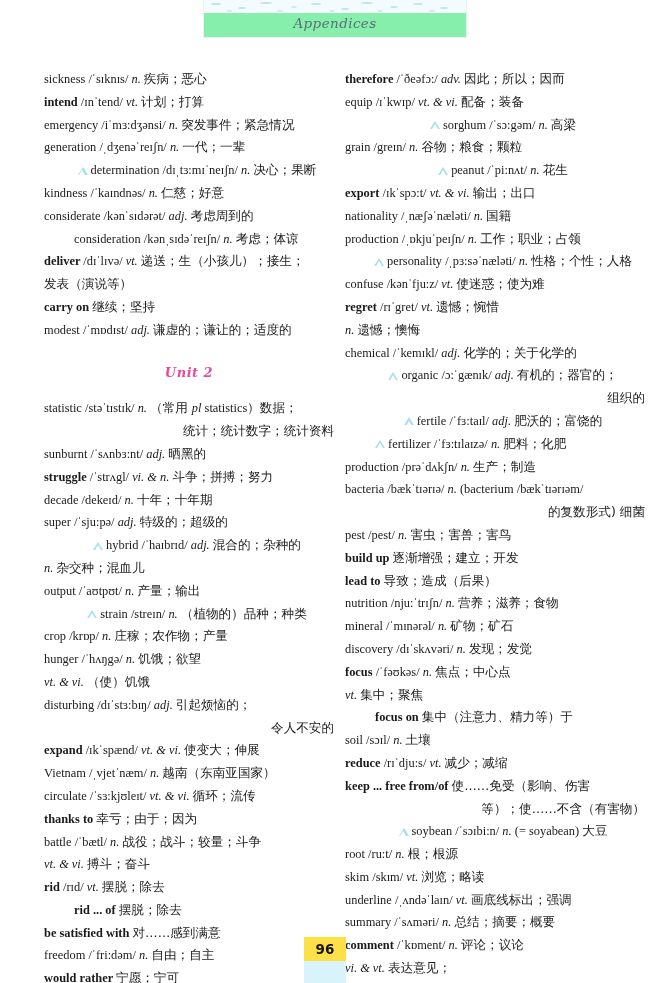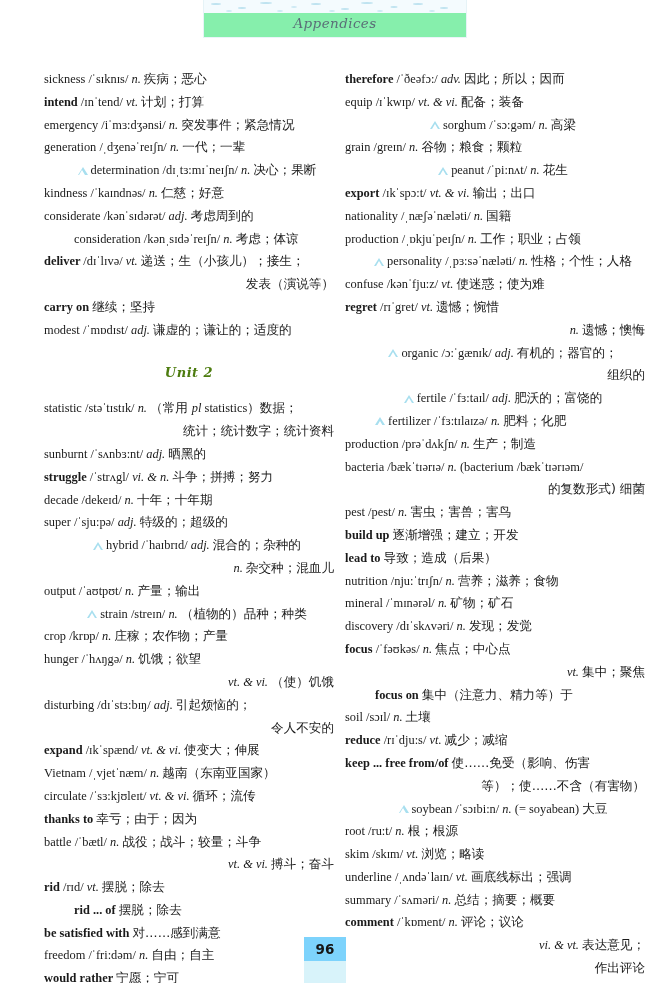--- a/index.html
+++ b/index.html
@@ -67,21 +67,21 @@
 
   .entry {
     font-size: 12.4px;
     line-height: 22.8px;
     white-space: nowrap;
     position: relative;
   }
 
   
   .al-left   { text-align: left; }
-  .al-center { text-align: right; }
+  .al-center { text-align: left; }
   .al-right  { text-align: right; }
 
   .indent-1 { padding-left: 16px; text-align: center; }
   .indent-2 { padding-left: 30px; }
 
   
   .w        { font-weight: normal; }
   .w.bold   { font-weight: bold; }
   .ph       { font-style: normal; }
   .pos      { font-style: italic; }
@@ -123,21 +123,21 @@
     z-index: 2;
   }
 
   
   .unit-heading {
     text-align: center;
     font-family: "DejaVu Serif", "Liberation Serif", serif;
     font-style: italic;
     font-weight: bold;
     font-size: 13px;
-    color: #4d7c0f;
+    color: #ec4899;
     letter-spacing: 0.5px;
     line-height: 22.8px;
   }
   .spacer-sm { height: 13px; }
   .spacer-md { height: 20px; }
 
   
   .footer {
     position: absolute;
     left: 304px;
@@ -147,21 +147,21 @@
     background: #d8f3fa;
   }
   .footer-num {
     position: absolute;
     left: 0;
     top: 0;
     width: 42px;
     height: 24px;
     line-height: 24px;
     text-align: center;
-    background: #7dd3fc;
+    background: #fde047;
     font-family: "DejaVu Sans", "Liberation Sans", sans-serif;
     font-weight: bold;
     font-size: 13.5px;
     color: #161616;
   }
 </style>
 </head>
 <body>
 
 <div class="header-banner">
@@ -240,20 +240,21 @@
       <div class="entry al-left indent-1"><span class="tri"></span><span class="w">sorghum </span><span class="ph">/ˈsɔ:gəm/ </span><span class="pos">n. </span><span class="cn">高梁</span></div>
       <div class="entry al-left"><span class="w">grain </span><span class="ph">/greɪn/ </span><span class="pos">n. </span><span class="cn">谷物；粮食；颗粒</span></div>
       <div class="entry al-left indent-1"><span class="tri"></span><span class="w">peanut </span><span class="ph">/ˈpi:nʌt/ </span><span class="pos">n. </span><span class="cn">花生</span></div>
       <div class="entry al-left"><span class="w bold">export </span><span class="ph">/ɪkˈspɔ:t/ </span><span class="pos">vt. &amp; vi. </span><span class="cn">输出；出口</span></div>
       <div class="entry al-left"><span class="w">nationality </span><span class="ph">/ˌnæʃəˈnæləti/ </span><span class="pos">n. </span><span class="cn">国籍</span></div>
       <div class="entry al-left"><span class="w">production </span><span class="ph">/ˌɒkjuˈpeɪʃn/ </span><span class="pos">n. </span><span class="cn">工作；职业；占领</span></div>
       <div class="entry al-left indent-1"><span class="tri"></span><span class="w">personality </span><span class="ph">/ˌpɜ:səˈnæləti/ </span><span class="pos">n. </span><span class="cn">性格；个性；人格</span></div>
       <div class="entry al-left"><span class="w">confuse </span><span class="ph">/kənˈfju:z/ </span><span class="pos">vt. </span><span class="cn">使迷惑；使为难</span></div>
       <div class="entry al-left"><span class="w bold">regret </span><span class="ph">/rɪˈgret/ </span><span class="pos">vt. </span><span class="cn">遗憾；惋惜</span></div>
       <div class="entry al-center"><span class="pos">n. </span><span class="cn">遗憾；懊悔</span></div>
+      <div class="entry al-left"><span class="w">chemical </span><span class="ph">/ˈkemɪkl/ </span><span class="pos">adj. </span><span class="cn">化学的；关于化学的</span></div>
       <div class="entry al-left indent-1"><span class="tri"></span><span class="w">organic </span><span class="ph">/ɔ:ˈgænɪk/ </span><span class="pos">adj. </span><span class="cn">有机的；器官的；</span></div>
       <div class="entry al-right"><span class="cn">组织的</span></div>
       <div class="entry al-left indent-1"><span class="tri"></span><span class="w">fertile </span><span class="ph">/ˈfɜ:taɪl/ </span><span class="pos">adj. </span><span class="cn">肥沃的；富饶的</span></div>
       <div class="entry al-left indent-2"><span class="tri"></span><span class="w">fertilizer </span><span class="ph">/ˈfɜ:tɪlaɪzə/ </span><span class="pos">n. </span><span class="cn">肥料；化肥</span></div>
       <div class="entry al-left"><span class="w">production </span><span class="ph">/prəˈdʌkʃn/ </span><span class="pos">n. </span><span class="cn">生产；制造</span></div>
       <div class="entry al-left"><span class="w">bacteria </span><span class="ph">/bækˈtɪərɪə/ </span><span class="pos">n. </span><span class="w">(bacterium /bækˈtɪərɪəm/</span></div>
       <div class="entry al-right"><span class="cn">的复数形式) 细菌</span></div>
       <div class="entry al-left"><span class="w">pest </span><span class="ph">/pest/ </span><span class="pos">n. </span><span class="cn">害虫；害兽；害鸟</span></div>
       <div class="entry al-left"><span class="w bold">build up </span><span class="cn">逐渐增强；建立；开发</span></div>
       <div class="entry al-left"><span class="w bold">lead to </span><span class="cn">导致；造成（后果）</span></div>

